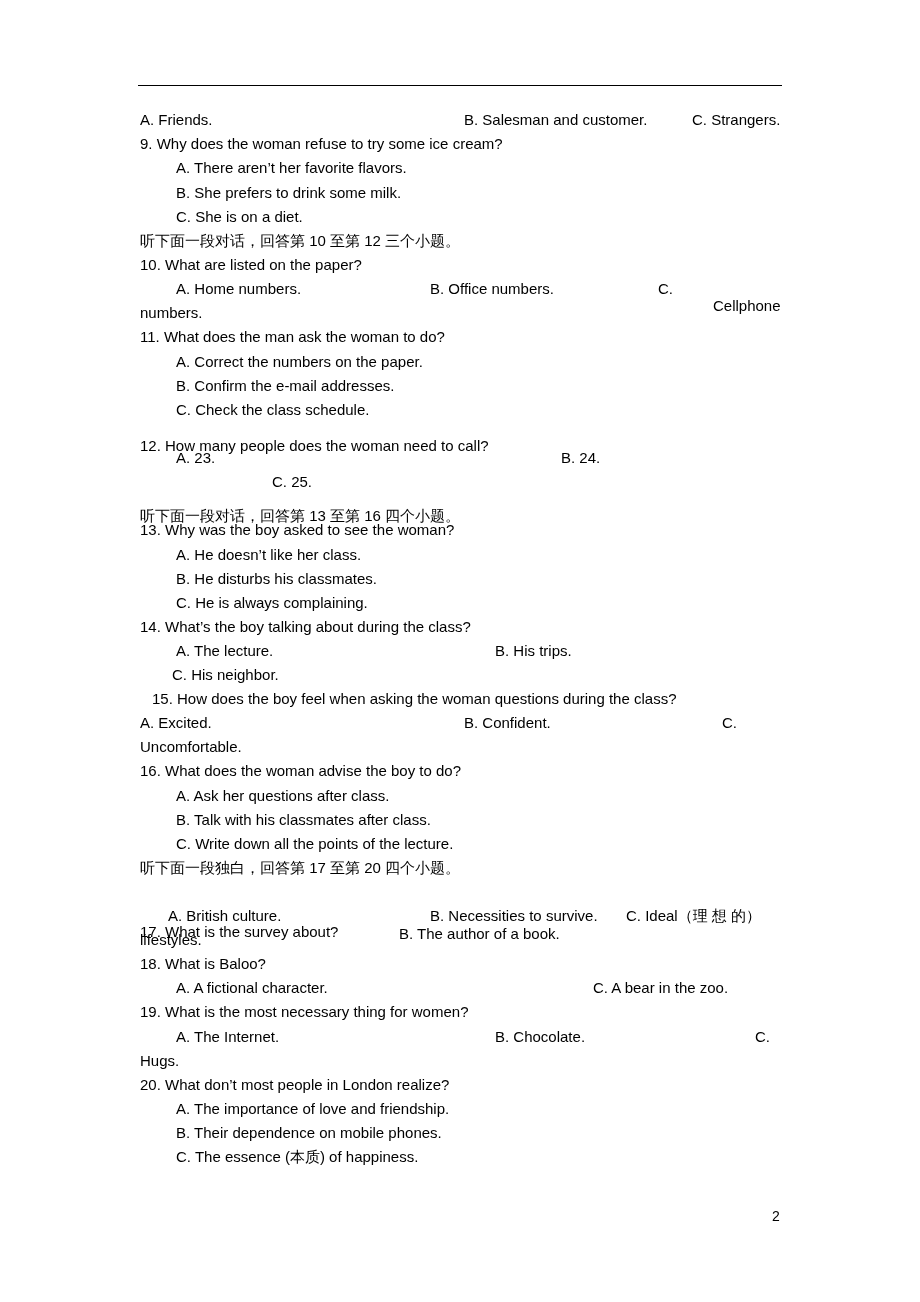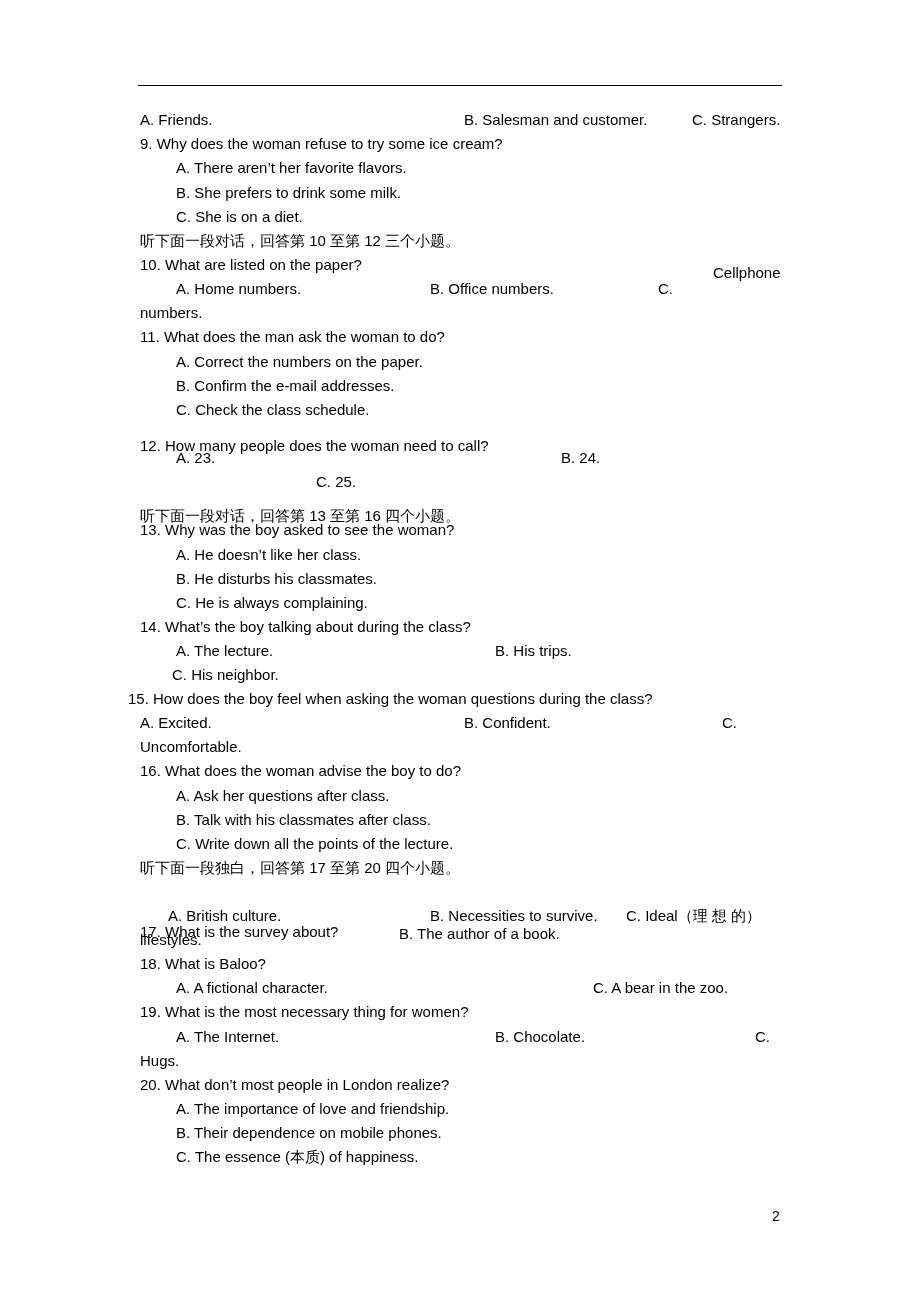--- a/index.html
+++ b/index.html
@@ -48,40 +48,40 @@
       <span class="seg" style="left: 692px; top: 110px;">C. Strangers.</span>
       <span class="seg" style="left: 140px; top: 134px;">9. Why does the woman refuse to try some ice cream?</span>
       <span class="seg" style="left: 176px; top: 158px; text-align: center;">A. There aren’t her favorite flavors.</span>
       <span class="seg" style="left: 176px; top: 183px;">B. She prefers to drink some milk.</span>
       <span class="seg" style="left: 176px; top: 207px;">C. She is on a diet.</span>
       <span class="seg" style="left: 140px; top: 231px;">听下面一段对话，回答第 10 至第 12 三个小题。</span>
       <span class="seg" style="left: 140px; top: 255px;">10. What are listed on the paper?</span>
       <span class="seg" style="left: 176px; top: 279px;">A. Home numbers.</span>
       <span class="seg" style="left: 430px; top: 279px;">B. Office numbers.</span>
       <span class="seg" style="left: 658px; top: 279px;">C.</span>
-      <span class="seg" style="left: 713px; top: 263px;">Cellphone</span>
+      <span class="seg" style="left: 713px; top: 296px;">Cellphone</span>
       <span class="seg" style="left: 140px; top: 303px;">numbers.</span>
       <span class="seg" style="left: 140px; top: 327px;">11. What does the man ask the woman to do?</span>
       <span class="seg" style="left: 176px; top: 352px;">A. Correct the numbers on the paper.</span>
       <span class="seg" style="left: 176px; top: 376px;">B. Confirm the e-mail addresses.</span>
       <span class="seg" style="left: 176px; top: 400px;">C. Check the class schedule.</span>
       <span class="seg" style="left: 140px; top: 436px;">12. How many people does the woman need to call?</span>
       <span class="seg" style="left: 176px; top: 448px;">A. 23.</span>
       <span class="seg" style="left: 561px; top: 448px;">B. 24.</span>
-      <span class="seg" style="left: 272px; top: 472px; margin-left: 44px;">C. 25.</span>
+      <span class="seg" style="left: 272px; top: 472px;">C. 25.</span>
       <span class="seg" style="left: 140px; top: 506px;">听下面一段对话，回答第 13 至第 16 四个小题。</span>
       <span class="seg" style="left: 140px; top: 520px;">13. Why was the boy asked to see the woman?</span>
       <span class="seg" style="left: 176px; top: 545px;">A. He doesn’t like her class.</span>
       <span class="seg" style="left: 176px; top: 569px;">B. He disturbs his classmates.</span>
       <span class="seg" style="left: 176px; top: 593px;">C. He is always complaining.</span>
       <span class="seg" style="left: 140px; top: 617px;">14. What’s the boy talking about during the class?</span>
       <span class="seg" style="left: 176px; top: 641px;">A. The lecture.</span>
       <span class="seg" style="left: 495px; top: 641px;">B. His trips.</span>
       <span class="seg" style="left: 172px; top: 665px;">C. His neighbor.</span>
-      <span class="seg" style="left: 128px; top: 689px;">15. How does the boy feel when asking the woman questions during the class?</span>
+      <span class="seg" style="left: 152px; top: 689px;">15. How does the boy feel when asking the woman questions during the class?</span>
       <span class="seg" style="left: 140px; top: 713px;">A. Excited.</span>
       <span class="seg" style="left: 464px; top: 713px;">B. Confident.</span>
       <span class="seg" style="left: 722px; top: 713px;">C.</span>
       <span class="seg" style="left: 140px; top: 737px;">Uncomfortable.</span>
       <span class="seg" style="left: 140px; top: 761px;">16. What does the woman advise the boy to do?</span>
       <span class="seg" style="left: 176px; top: 786px;">A. Ask her questions after class.</span>
       <span class="seg" style="left: 176px; top: 810px;">B. Talk with his classmates after class.</span>
       <span class="seg" style="left: 176px; top: 834px;">C. Write down all the points of the lecture.</span>
       <span class="seg" style="left: 140px; top: 858px;">听下面一段独白，回答第 17 至第 20 四个小题。</span>
       <span class="seg" style="left: 140px; top: 922px;">17. What is the survey about?</span>

